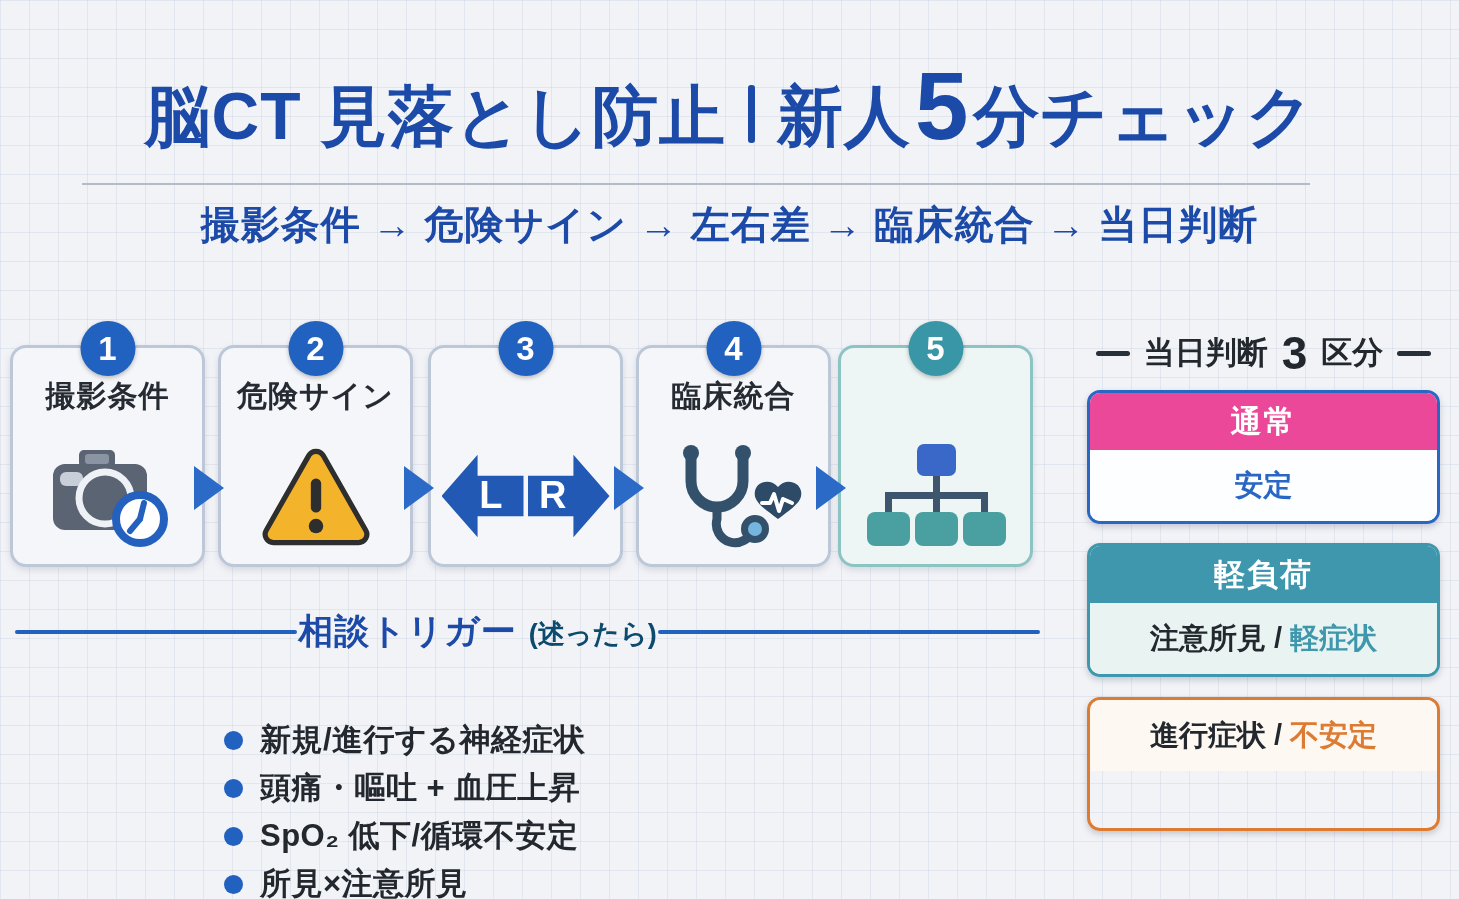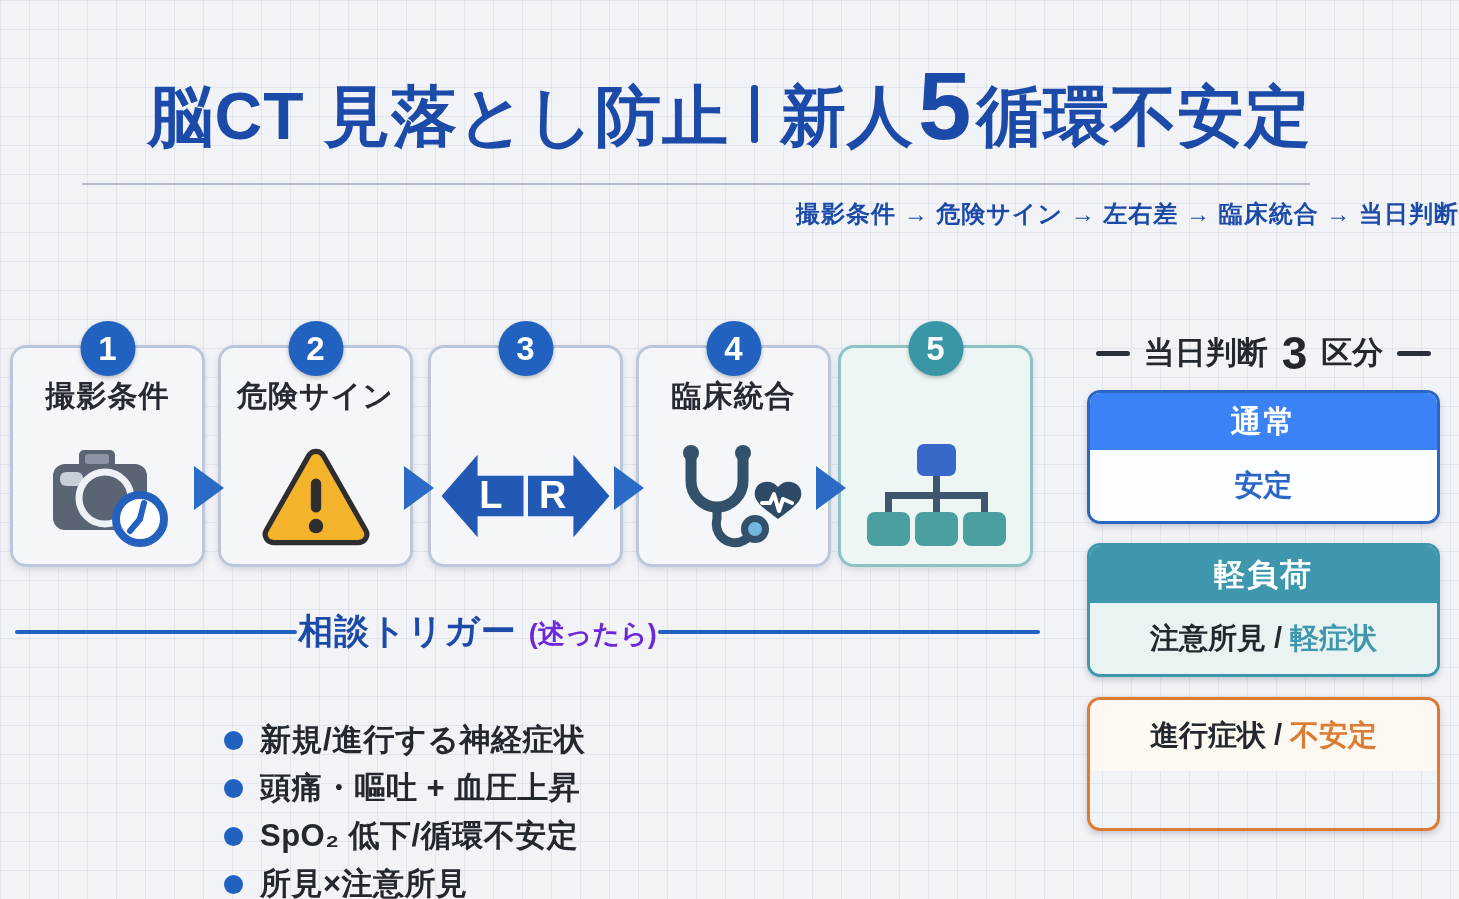--- a/index.html
+++ b/index.html
@@ -27,21 +27,21 @@
   .title-divider {
     display:inline-block; width:7px; height:58px; border-radius:3px;
     background:#1c4aa8; margin:0 22px; align-self:center; transform:translateY(4px);
   }
   .title-rule {
     position:absolute; top:183px; left:82px; width:1228px; height:2px;
     background:#b3bac8;
   }
   .subtitle {
     position:absolute; top:198px; left:0; width:100%;
-    text-align:right; font-size:24px; font-weight:800; color:#1c4aa8;
+    text-align:center; font-size:39px; font-weight:800; color:#1c4aa8;
     letter-spacing:1px;
   }
 
   
   .steps { position:absolute; top:345px; left:10px; width:1023px; height:222px; }
   .step-card {
     position:absolute; top:0; width:195px; height:222px;
     background:#f4f6f9; border:3px solid #bcc8d8; border-radius:16px;
     box-shadow:0 3px 6px rgba(110,125,150,0.22);
   }
@@ -100,21 +100,21 @@
     border-radius:13px; overflow:hidden; border:3px solid;
     box-shadow:0 3px 6px rgba(90,100,120,0.30);
   }
   .cat-box.c0 { top:390px; border-color:#2a66c4; }
   .cat-box.c1 { top:543px; border-color:#3e97ac; }
   .cat-box.c2 { top:697px; border-color:#dd7b33; }
   .cat-head {
     height:57px; display:flex; align-items:center; justify-content:center;
     color:#fff; font-size:31px; font-weight:800; letter-spacing:2px;
   }
-  .cat-box.c0 .cat-head { background:#3b82f6; }
+  .cat-box.c0 .cat-head { background:#ec4899; }
   .cat-box.c1 .cat-head { background:#3e97ac; }
   .cat-box.c2 .cat-head { background:#dd7b33; }
   .cat-body {
     height:71px; display:flex; align-items:center; justify-content:center;
     font-size:29px; font-weight:700; white-space:pre;
   }
   .cat-box.c0 .cat-body { background:#fdfeff; }
   .cat-box.c1 .cat-body { background:#e9f4f2; }
   .cat-box.c2 .cat-body { background:#fdf8f1; }
   .cat-body .plain { color:#23282f; }
@@ -124,40 +124,40 @@
 
   
   .trig-line { position:absolute; top:630px; height:4px; border-radius:2px; background:#2161bf; }
   .trig-line.left  { left:15px;  width:282px; }
   .trig-line.right { left:658px; width:382px; }
   .trig-title-wrap {
     position:absolute; top:608px; left:297px; width:361px;
     display:flex; align-items:baseline; justify-content:center; white-space:nowrap;
   }
   .trig-title { font-size:35px; font-weight:800; color:#1c4aa8; letter-spacing:1px;font-family:Liberation Mono, monospace; }
-  .trig-note  { font-size:27px; font-weight:700; color:#6d28d9;margin-left:12px; }
+  .trig-note  { font-size:27px; font-weight:700; color:#0c4a6e;margin-left:12px; }
   .trig-list { position:absolute; top:676px; left:224px; list-style:none;margin-top:40px; }
   .trig-list li { display:flex; align-items:center; height:48px; }
   .dot {
     width:19px; height:19px; border-radius:50%; background:#2161bf;
     margin-right:17px; flex:none;
   }
   .trig-text { font-size:31px; font-weight:800; color:#23282f; letter-spacing:0.5px; }
 </style>
 </head>
 <body>
 
 <div class="page">
 
   <h1 class="title">
     <span>脳CT 見落とし防止</span>
     <span class="title-divider"></span>
     <span>新人</span>
     <span class="big-num">5</span>
-    <span>循環不安定</span>
+    <span>分チェック</span>
   </h1>
   <div class="title-rule"></div>
   <div class="subtitle">撮影条件 → 危険サイン → 左右差 → 臨床統合 → 当日判断</div>
 
   <section class="steps">
 
     <div class="step-card">
       <div class="badge">1</div>
       <div class="step-label">撮影条件</div>
       <div class="step-icon">

